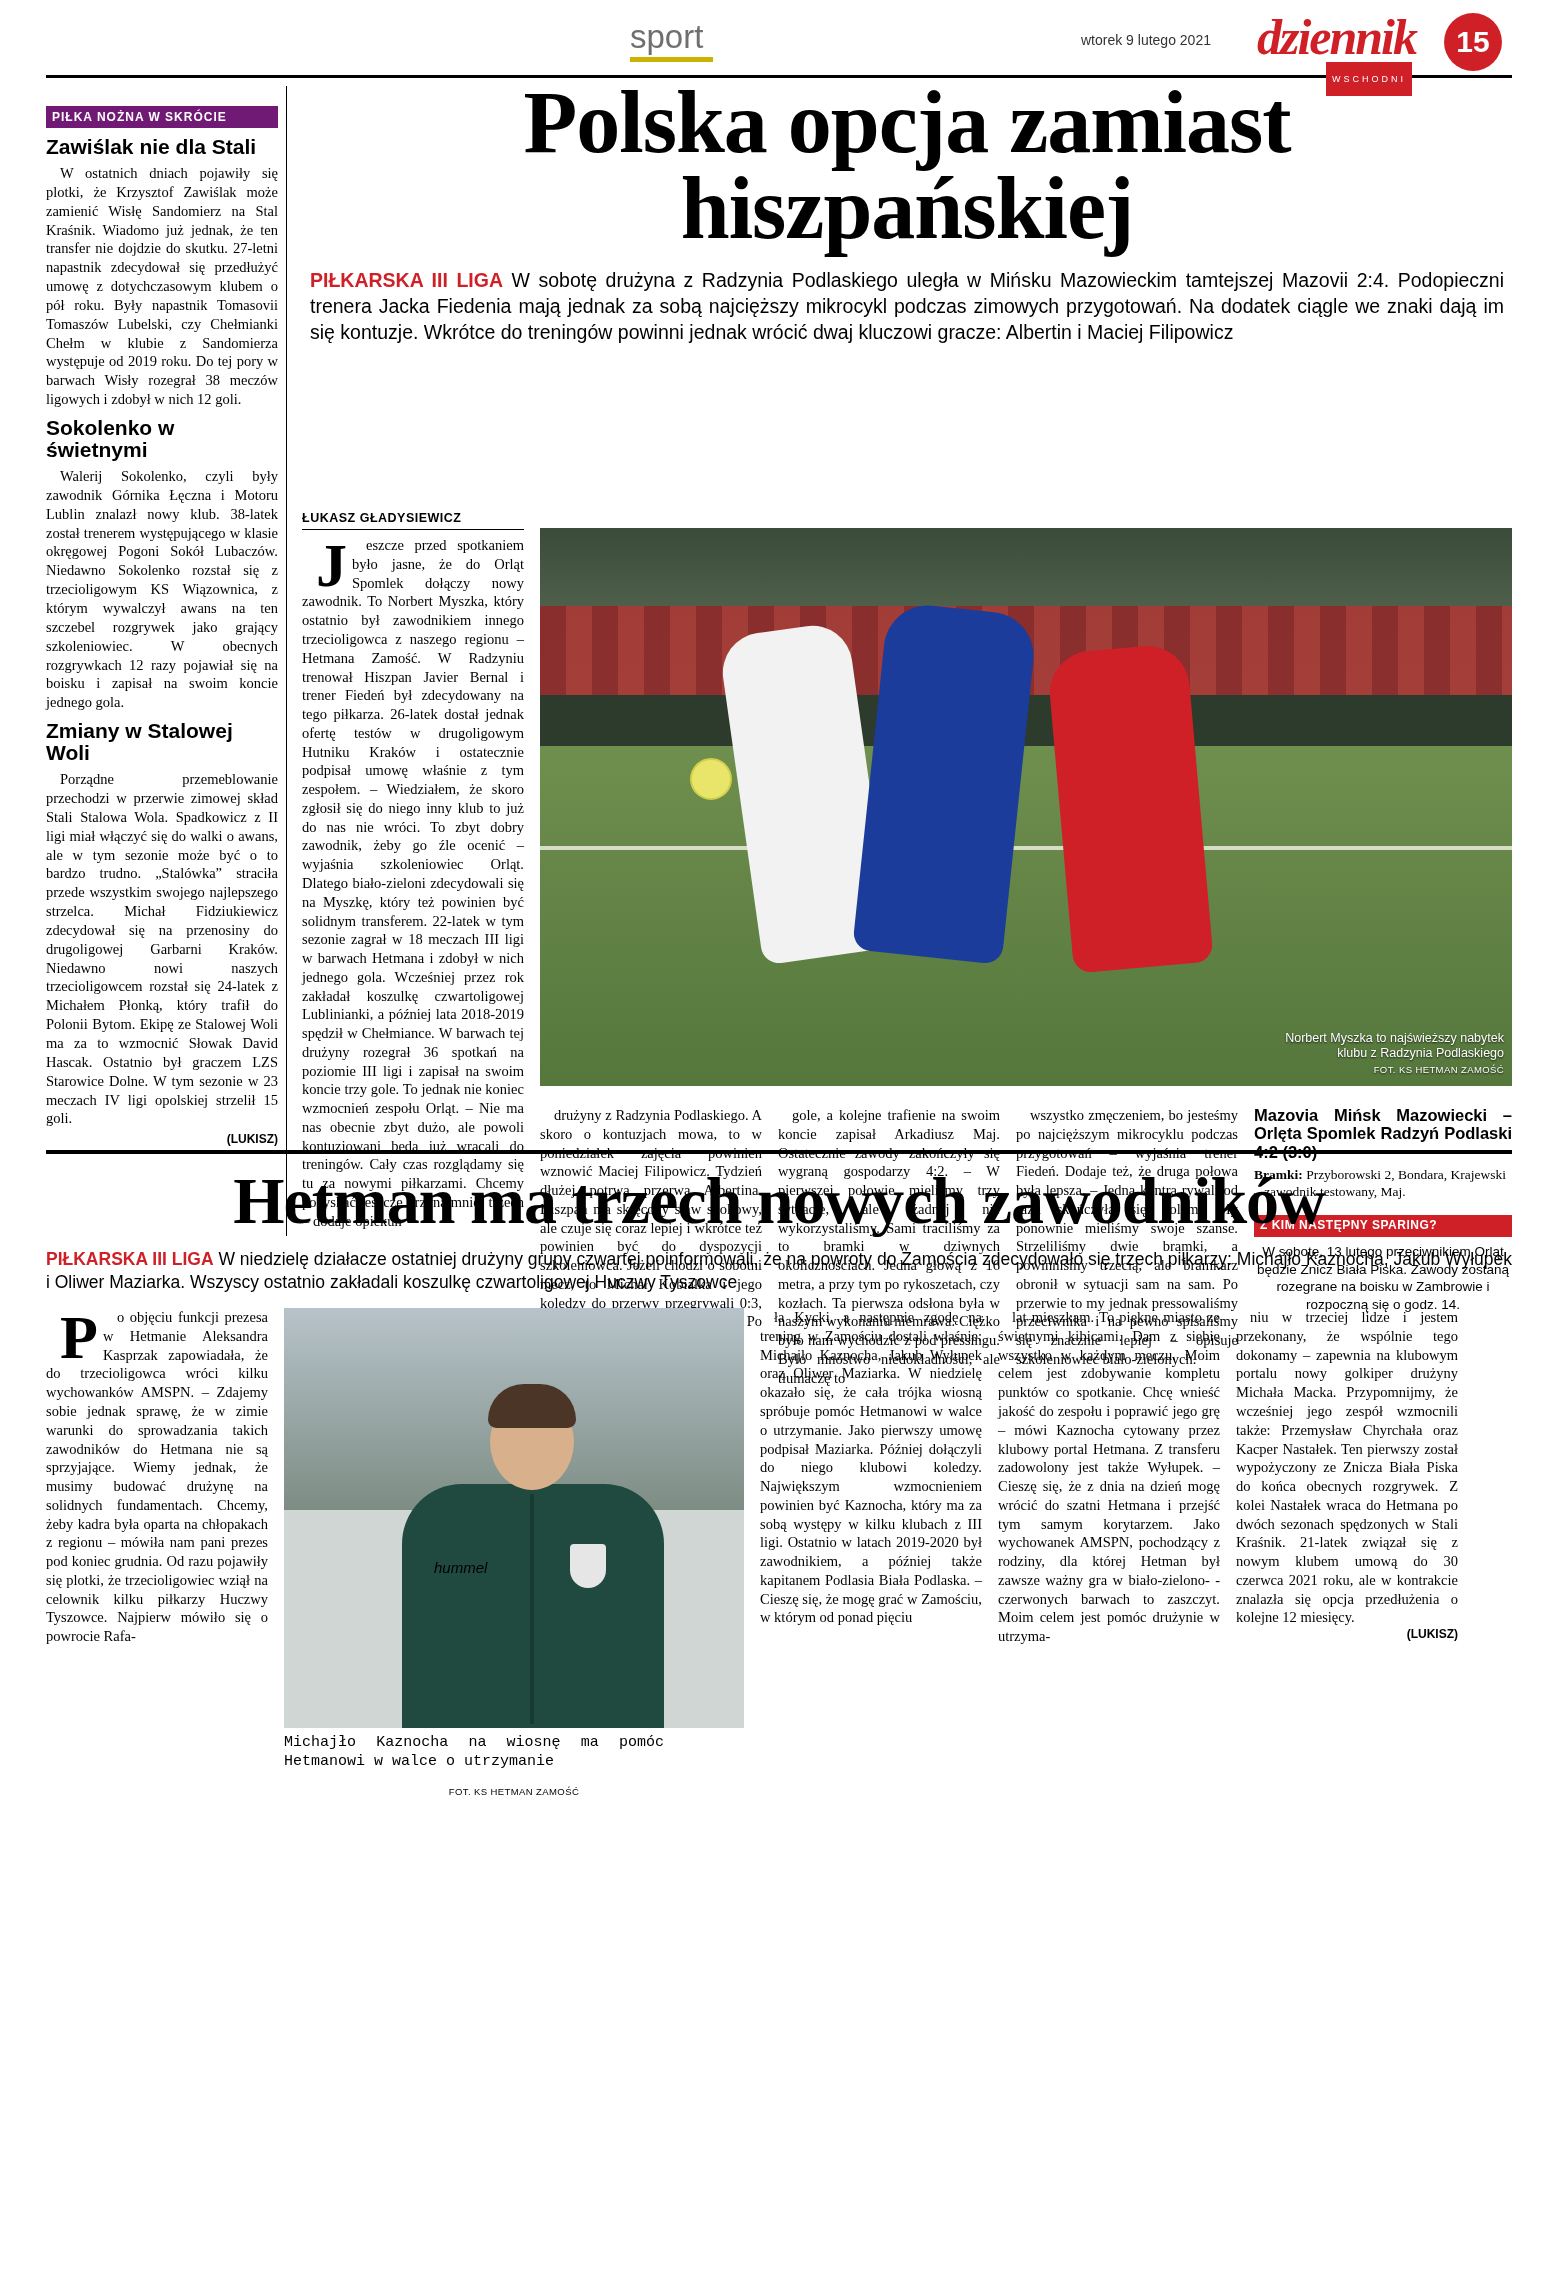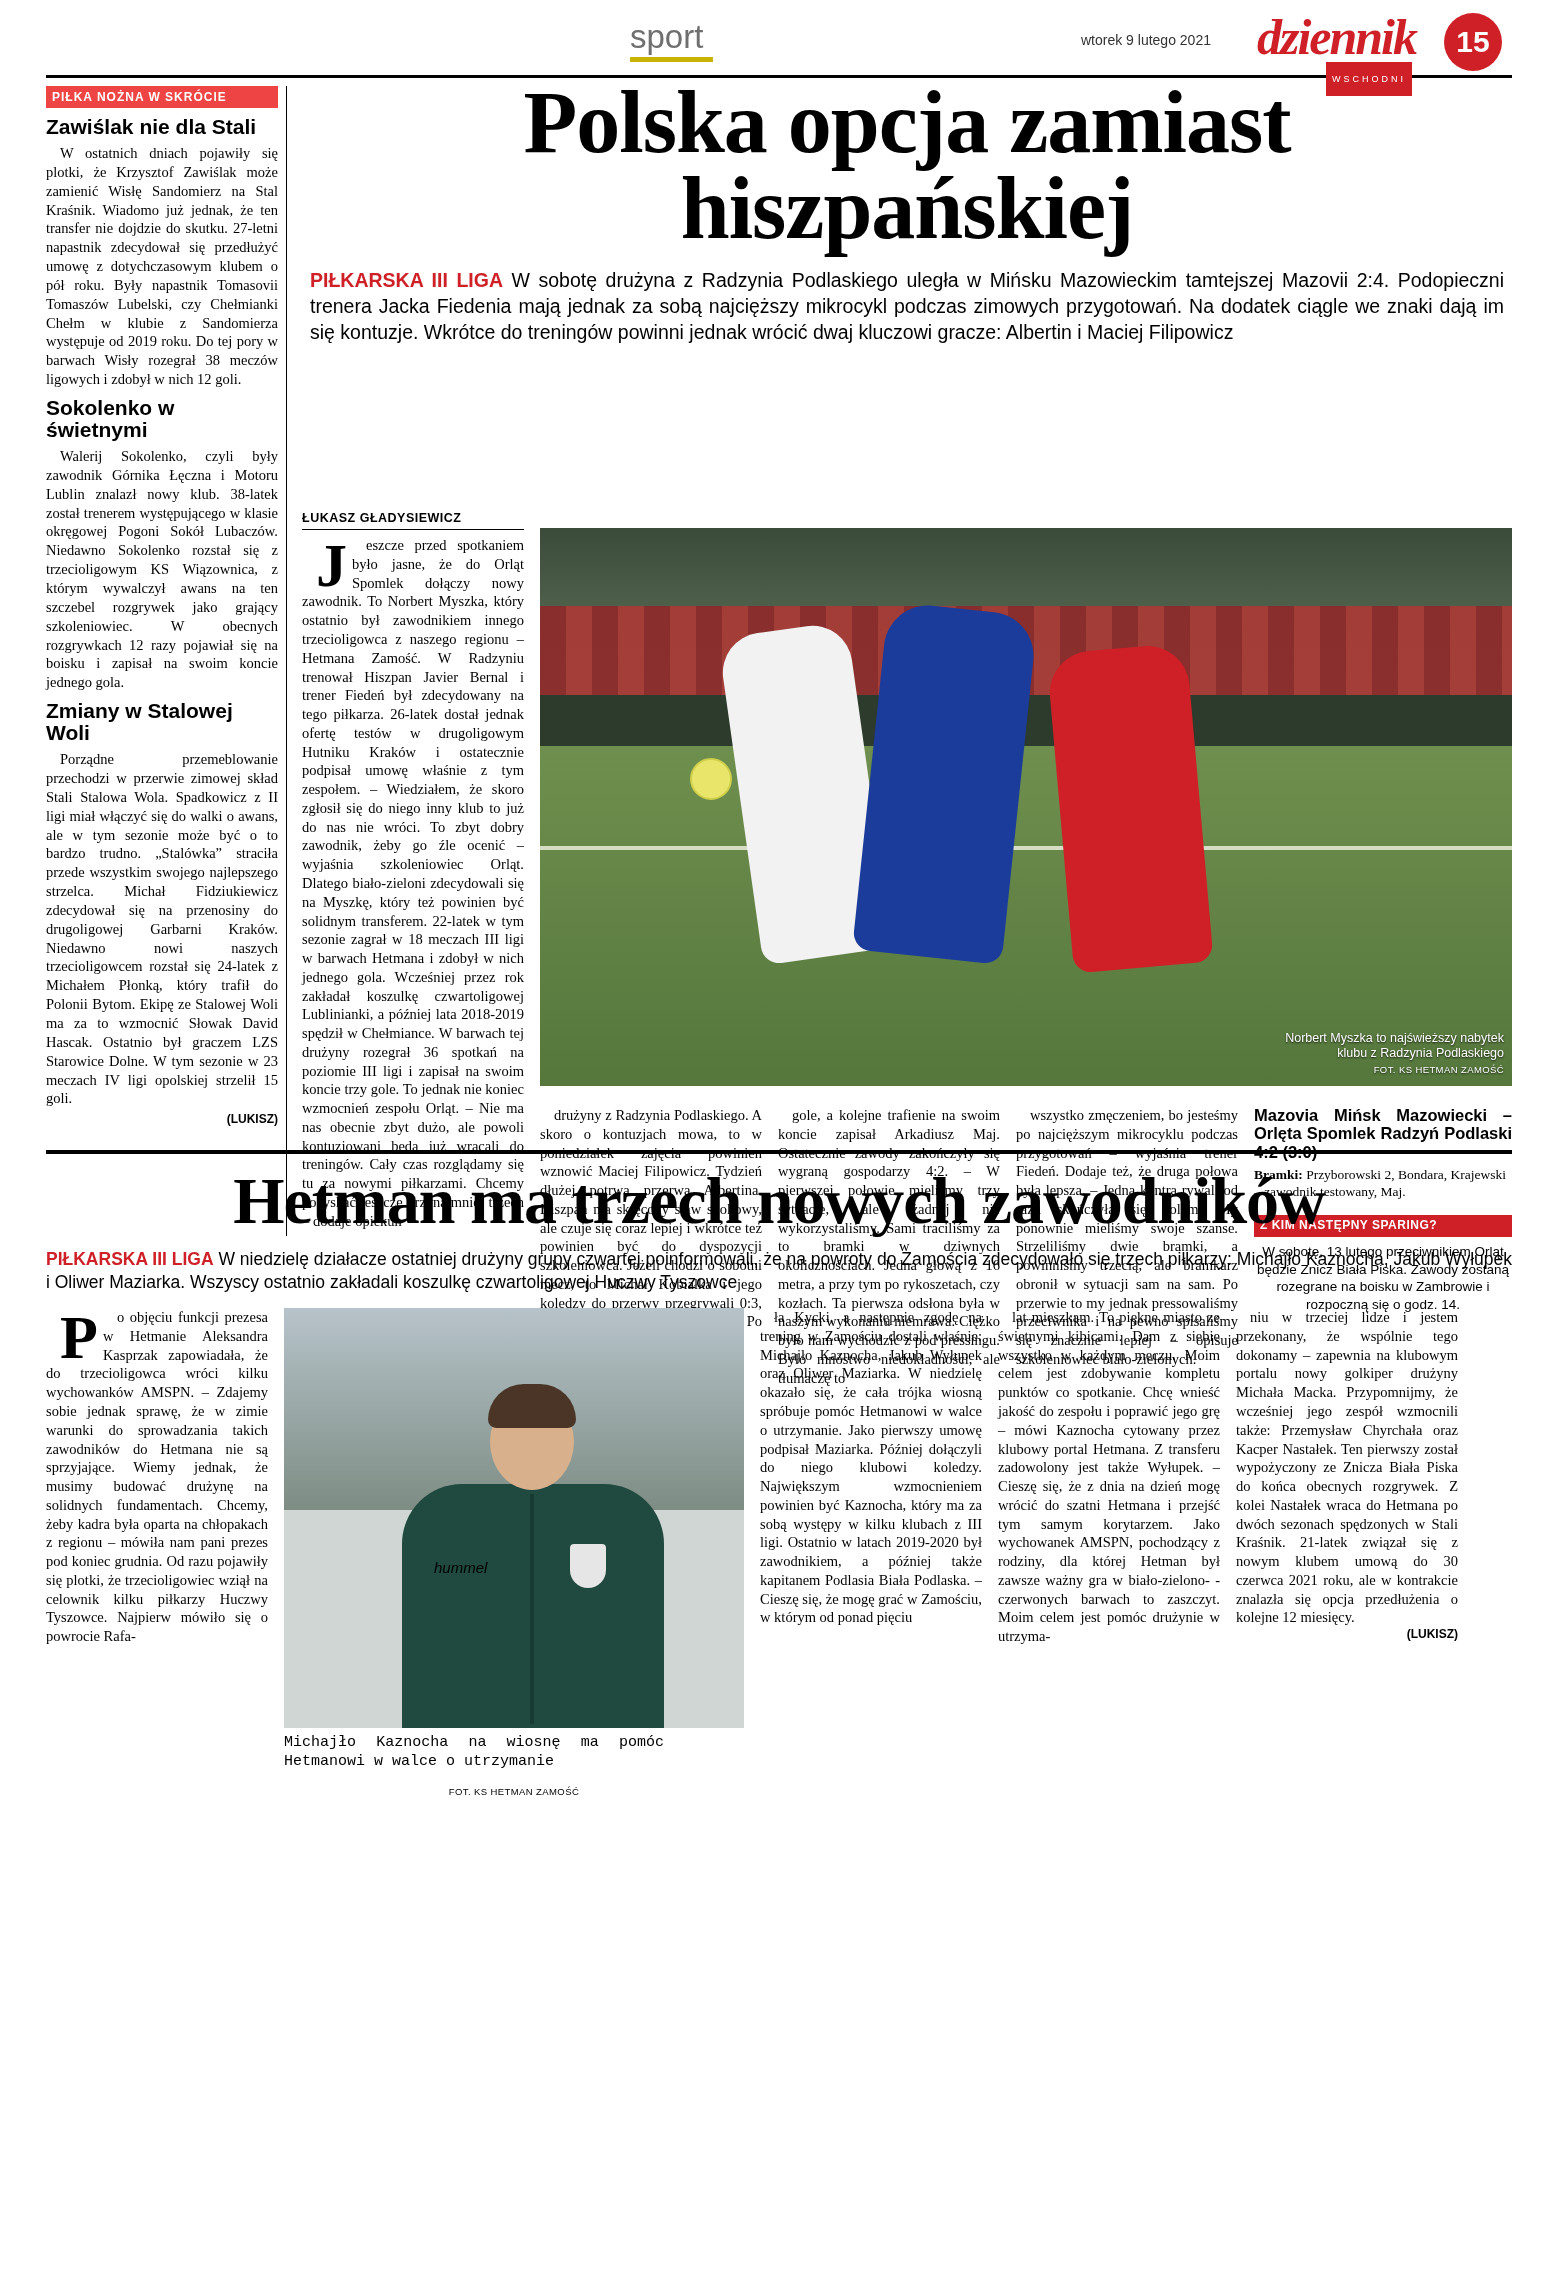--- a/index.html
+++ b/index.html
@@ -52,24 +52,24 @@
   }
 
   
   .topsection { position:relative; margin-top:8px; }
 
   
   .rail {
     position:absolute; left:0px; top:0px; width:232px;
   }
   .rail-header {
-    background:#ef4444; color:#fff;
+    background:#701a75; color:#fff;
     font-family:"Liberation Sans", sans-serif;
     font-weight:bold; font-size:12px; letter-spacing:1px;
-    padding:4px 6px; margin-bottom:6px;
+    padding:4px 6px; margin-bottom:6px;margin-top:20px;
   }
   .rail h3 {
     font-family:"Liberation Sans", sans-serif;
     font-size:21px; margin:8px 0 6px 0; font-weight:bold; line-height:1.05;
   }
   .rail p {
     font-size:14.5px; line-height:1.30; text-align:justify; margin:0 0 4px 0;
     text-indent:14px;
   }
   .rail .sig { text-align:right; font-weight:bold; font-size:12px; font-family:"Liberation Sans", sans-serif; text-indent:0; }

